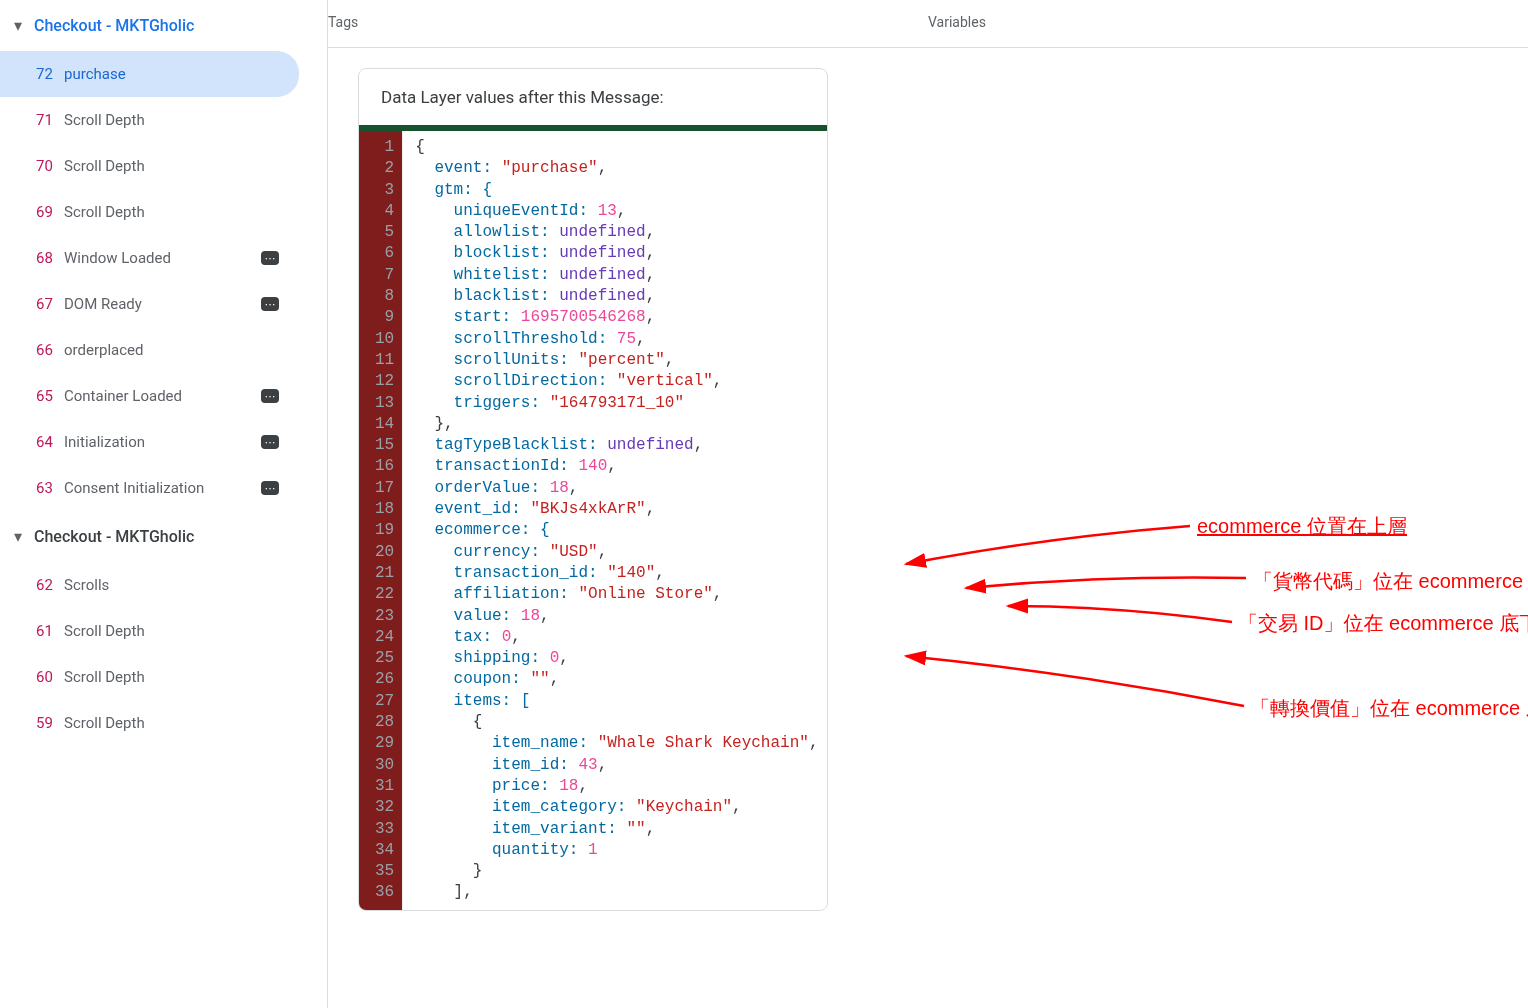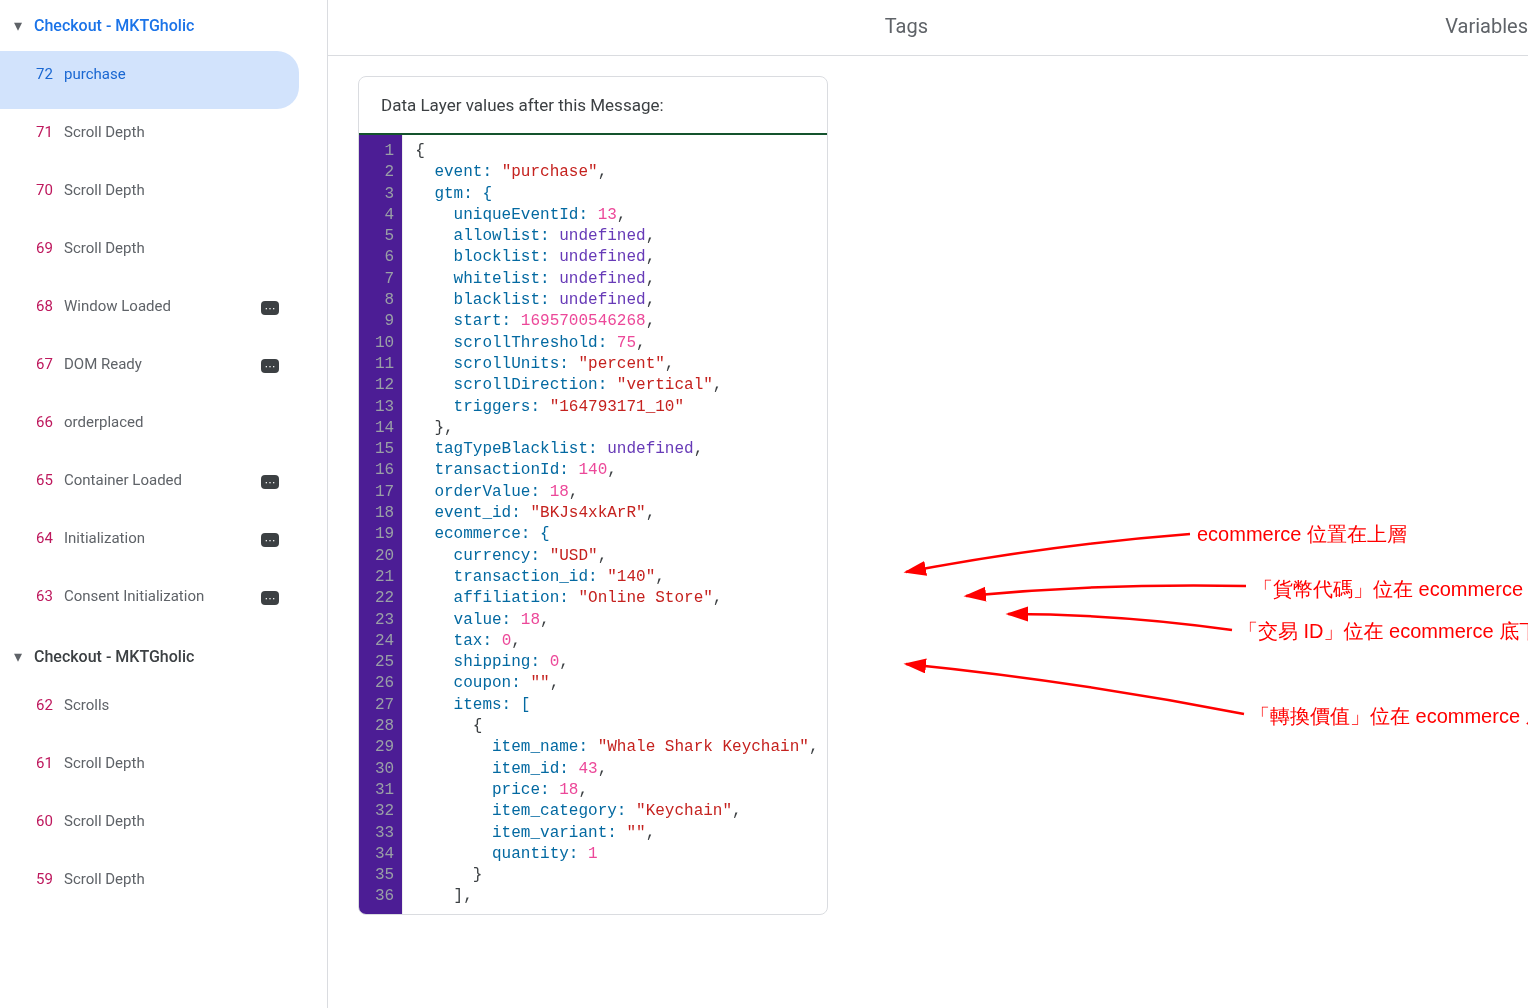--- a/index.html
+++ b/index.html
@@ -33,22 +33,22 @@
   .group-header.secondary { color: #3c4043; }
   .group-header .chev {
     width: 20px;
     display: inline-flex;
     justify-content: center;
     margin-right: 6px;
     color: #5f6368;
   }
   .event-item {
     display: flex;
-    align-items: flex-end;
-    padding: 14px 20px 26px 36px;
+    align-items: center;
+    padding: 14px 20px 14px 36px;
     font-size: 15px;
     color: #5f6368;
     cursor: pointer;
     border-radius: 0 22px 22px 0;
     margin-right: 28px;
   }
   .event-item.active {
     background: #d2e3fc;
     color: #1967d2;
   }
@@ -77,23 +77,23 @@
     flex-direction: column;
     position: relative;
     overflow: hidden;
   }
   .tabs {
     display: flex;
     border-bottom: 1px solid #dadce0;
   }
   .tab {
     flex: 1;
-    text-align: right;
+    text-align: left;
     padding: 14px 0;
-    font-size: 20px;
+    font-size: 14px;
     color: #5f6368;
     cursor: pointer;
     border-bottom: 3px solid transparent;
   }
   .tab.active {
     color: #1a73e8;
     border-bottom-color: #1a73e8;
     font-weight: 500;
   }
   .content {
@@ -105,35 +105,35 @@
   .card {
     border: 1px solid #dadce0;
     border-radius: 8px;
     width: 470px;
     overflow: hidden;
   }
   .card-title {
     padding: 18px 22px;
     font-size: 17px;
     color: #3c4043;
-    border-bottom: 2px solid #14532d;
+    border-bottom: 6px solid #14532d;
   }
   .code-area {
     display: flex;
     font-family: "Courier New", monospace;
     font-size: 16px;
     line-height: 21.3px;
   }
   .gutter {
     text-align: right;
     color: #9aa0a6;
     padding: 6px 8px 6px 16px;
     user-select: none;
     border-right: 1px solid #eee;
-    background: #4c1d95;
+    background: #7f1d1d;
   }
   .code {
     padding: 6px 12px;
     white-space: pre;
   }
   .k-key { color: #0369a1; }
   .k-str { color: #c5221f; }
   .k-num { color: #ec4899; }
   .k-und { color: #673ab7; }
   .k-pun { color: #3c4043; }
@@ -325,20 +325,20 @@
           <marker id="ah" markerWidth="10" markerHeight="10" refX="8" refY="3" orient="auto">
             <path d="M0,0 L9,3 L0,6 Z" fill="#ff0000"></path>
           </marker>
         </defs>
       <path d="M862,478 Q720,489 578,516" stroke="#ff0000" stroke-width="2.5" fill="none" marker-end="url(#ah)"></path>
           <path d="M918,530 Q778,527 638,540" stroke="#ff0000" stroke-width="2.5" fill="none" marker-end="url(#ah)"></path>
           <path d="M904,574 Q792,558 680,558" stroke="#ff0000" stroke-width="2.5" fill="none" marker-end="url(#ah)"></path>
           <path d="M916,658 Q747,625 578,608" stroke="#ff0000" stroke-width="2.5" fill="none" marker-end="url(#ah)"></path>
         </svg>
       <div id="anno-mount">
-          <div class="anno" style="top: 465px; left: 869px;">ecommerce 位置在上層</div>
+          <div class="anno" style="top: 465px; left: 869px; text-decoration: underline;">ecommerce 位置在上層</div>
           <div class="anno" style="top: 520px; left: 925px;">「貨幣代碼」位在 ecommerce 底下</div>
           <div class="anno" style="top: 562px; left: 910px;">「交易 ID」位在 ecommerce 底下</div>
           <div class="anno" style="top: 647px; left: 922px;">「轉換價值」位在 ecommerce 底下</div>
         </div>
     </div>
   </div>
 </div>
 
 </body></html>

